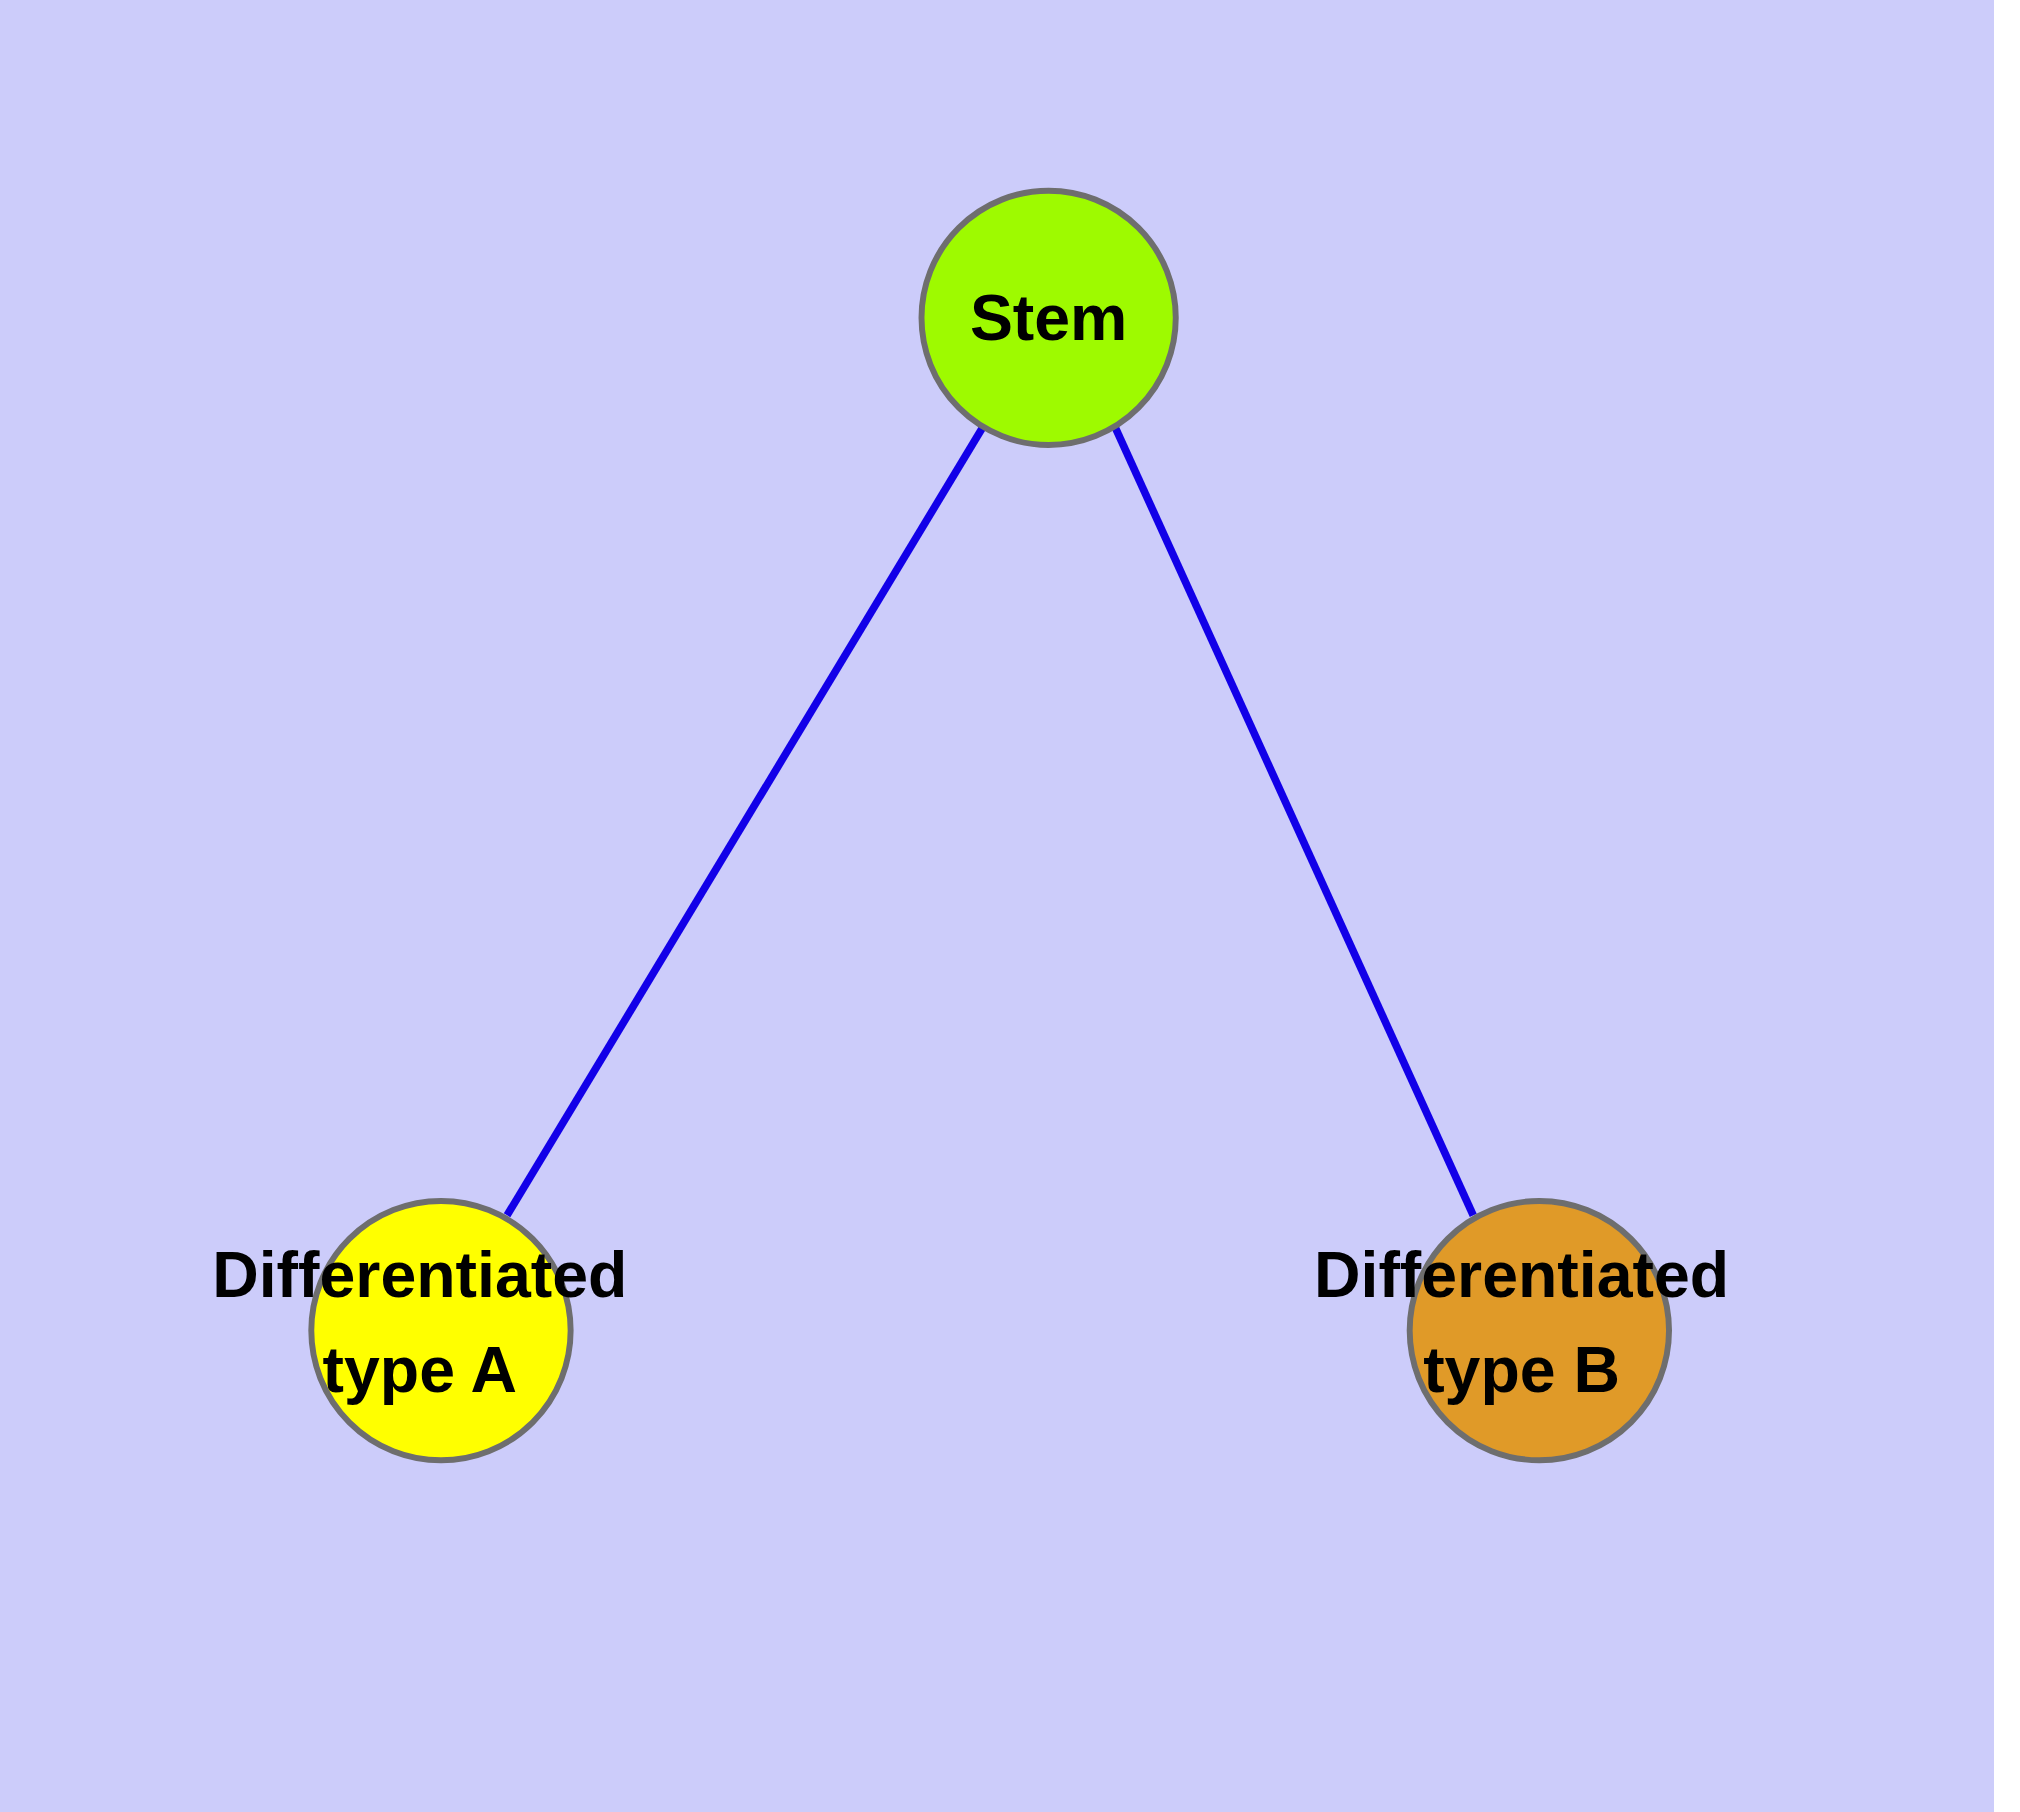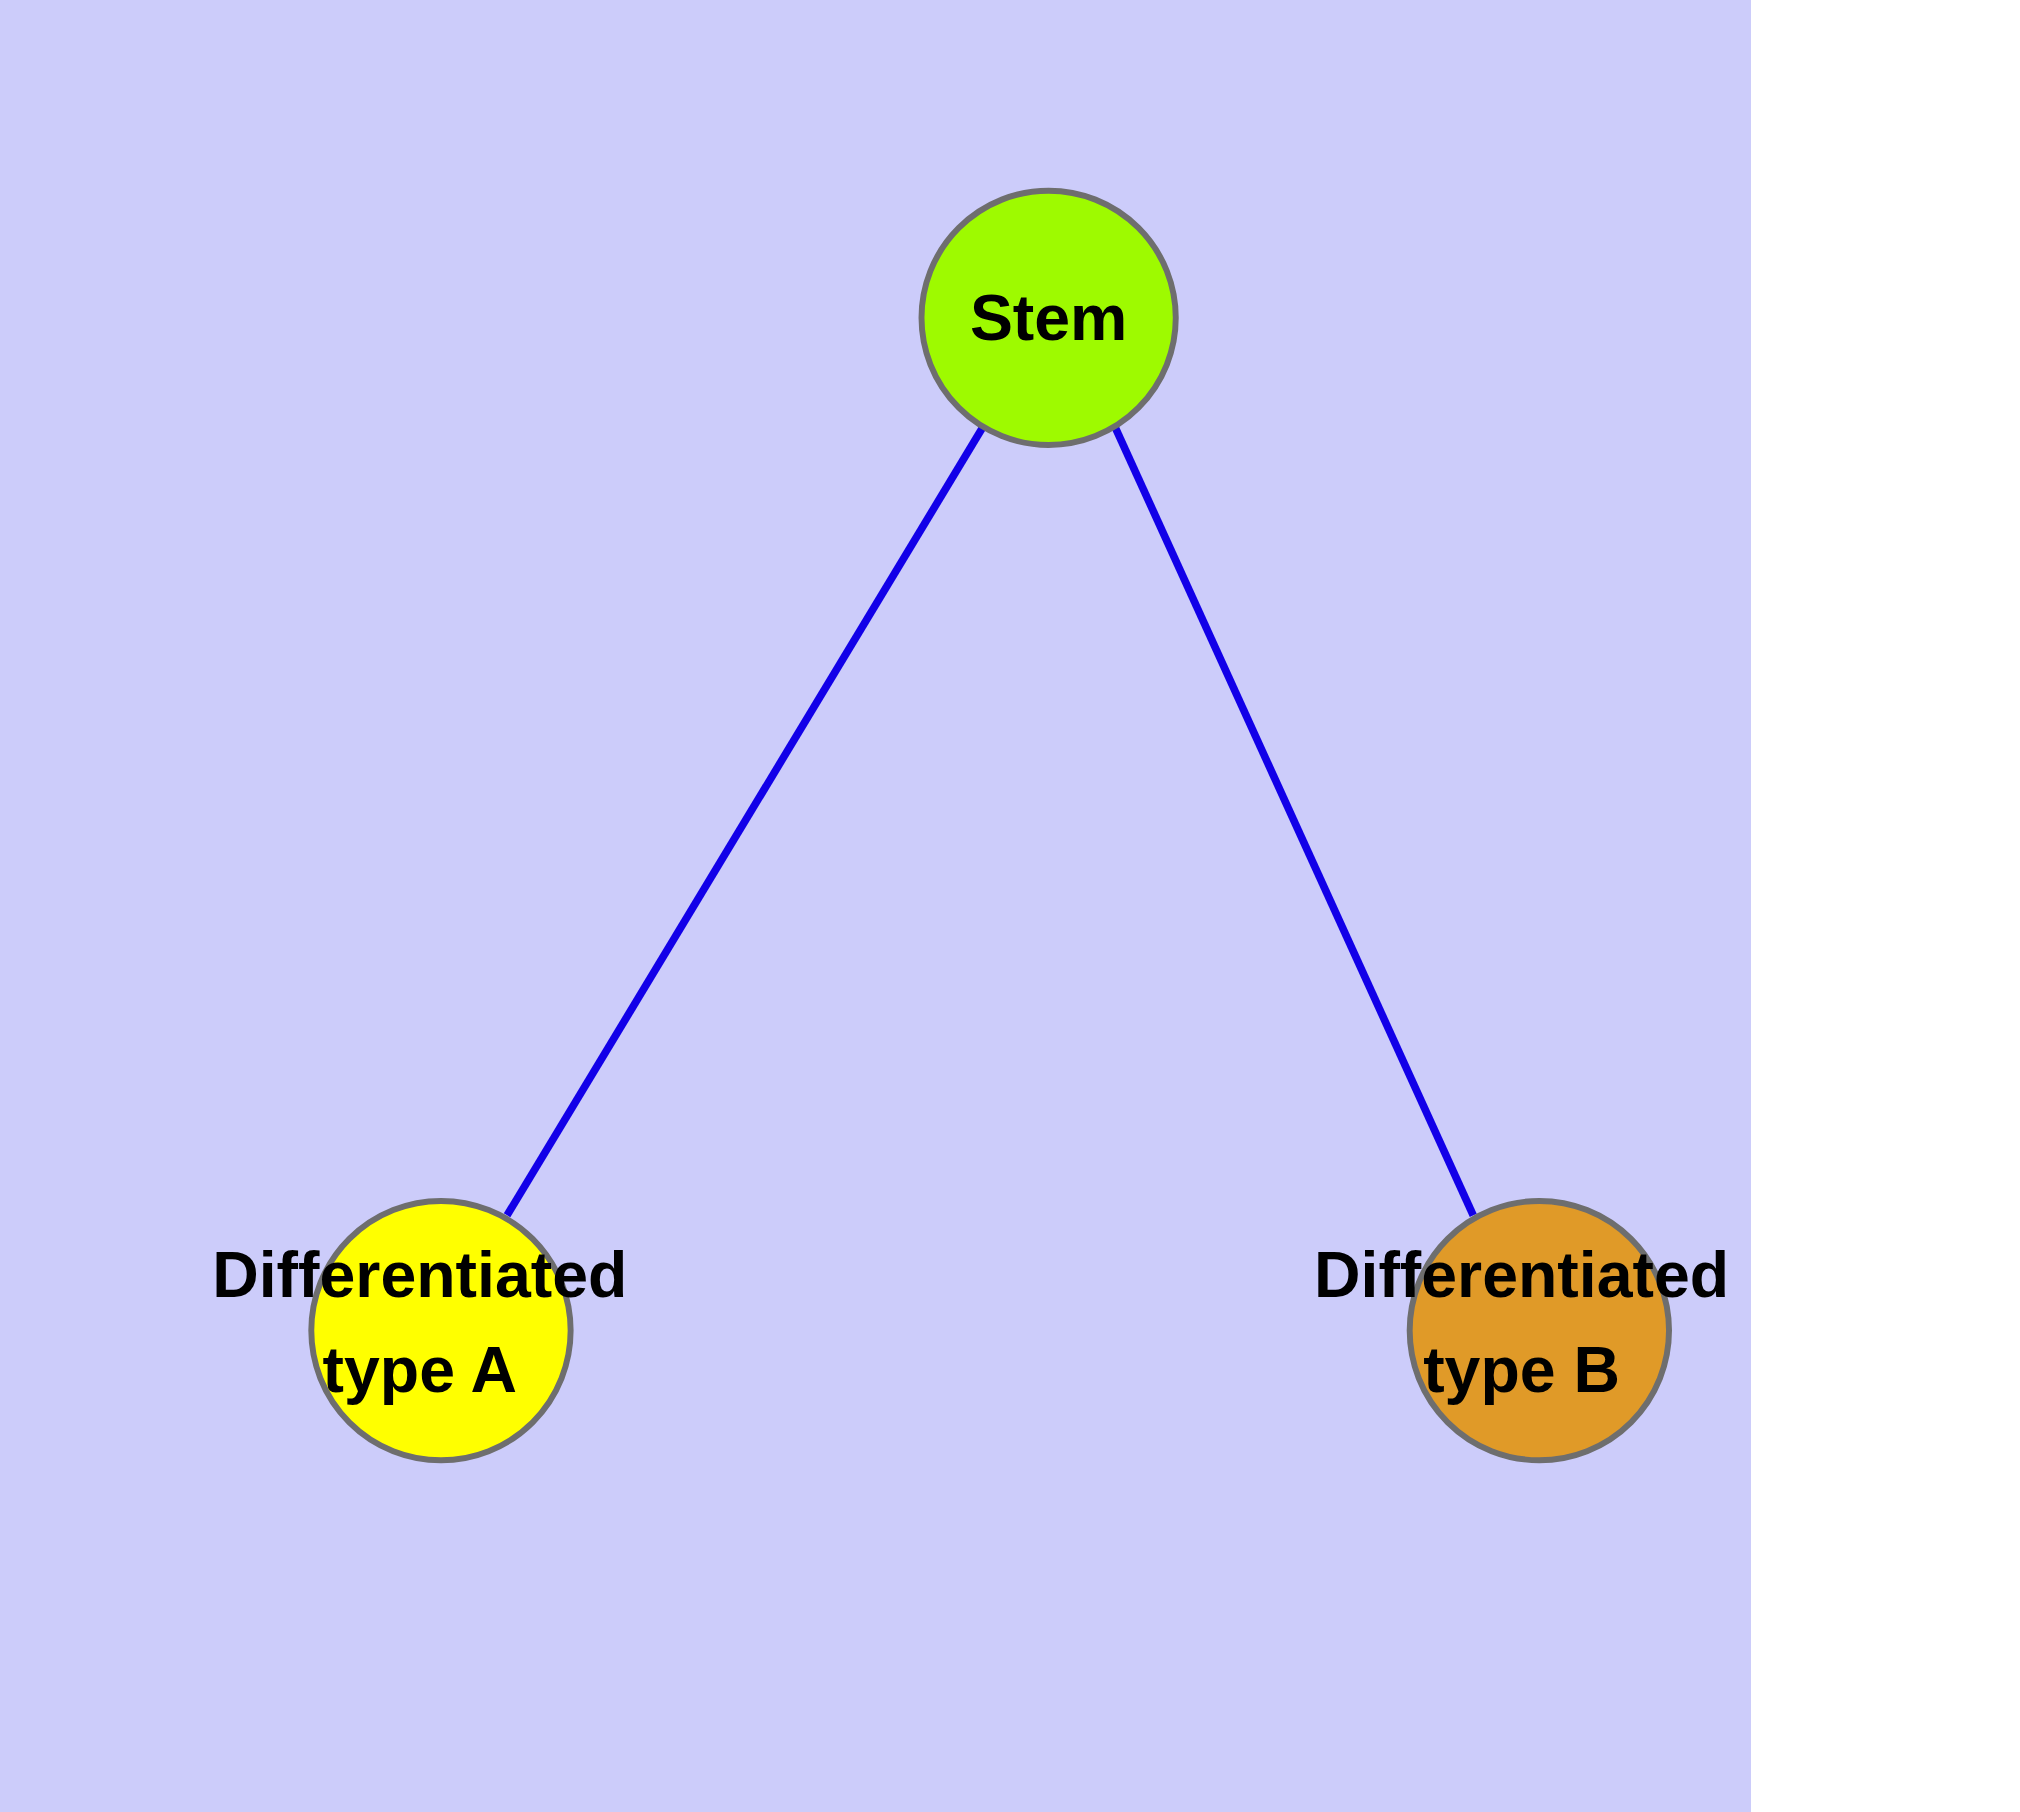--- a/index.html
+++ b/index.html
@@ -2,21 +2,21 @@
 <html style="font-size:13.6px"><head>
 <meta charset="utf-8">
 <style>
   html, body {
     margin: 0;
     padding: 0;
     background: #ffffff;
   }
   #canvas {
     position: relative;
-    width: 1751px;
+    width: 1994px;
     height: 1812px;
     background: #ccccfa;
     overflow: hidden;
     font-family: "Liberation Sans", sans-serif;
   }
   #graph-svg {
     position: absolute;
     left: 0;
     top: 0;
     width: 2021px;

